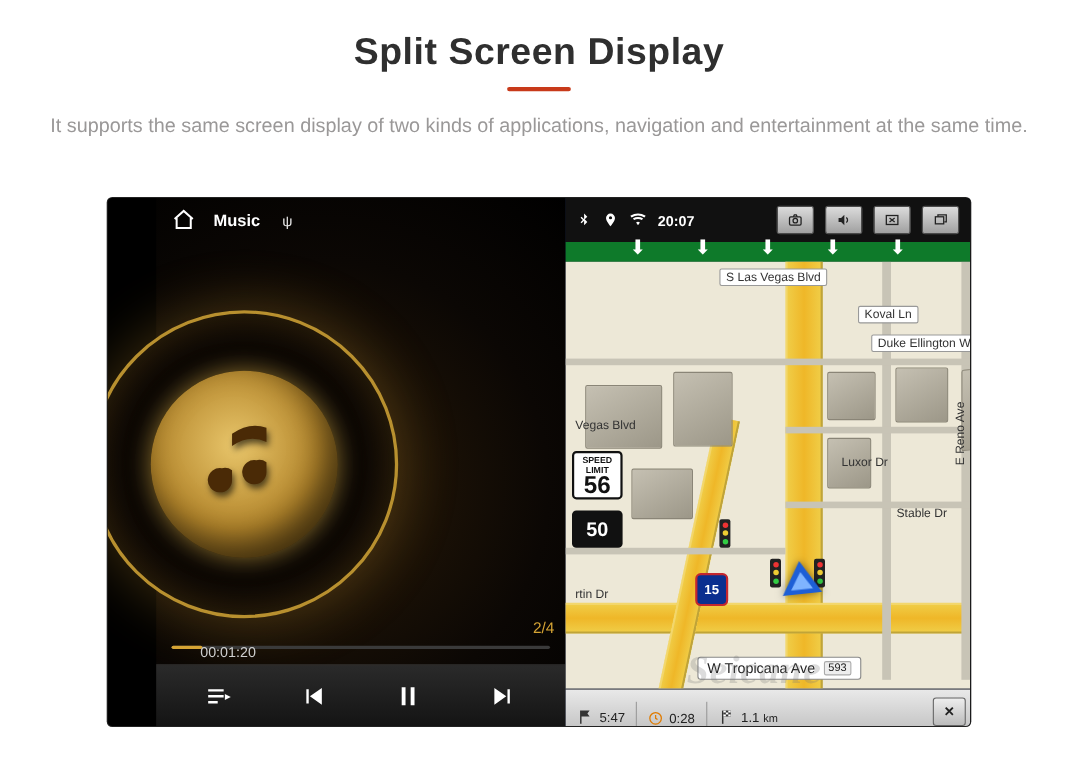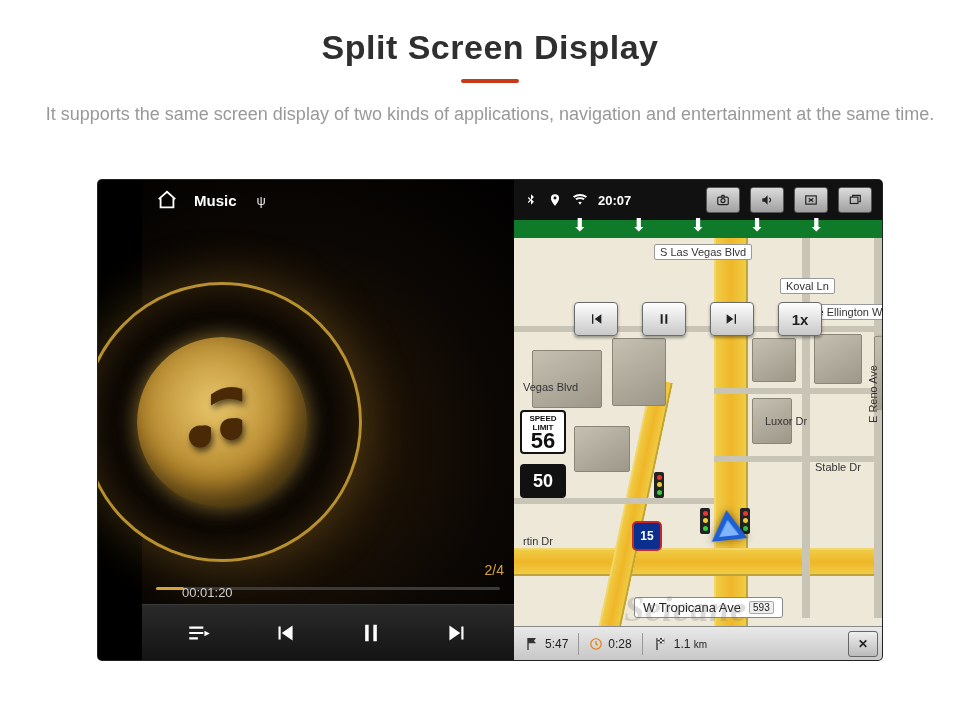--- a/index.html
+++ b/index.html
@@ -296,21 +296,21 @@
     left:120px; bottom:42px;
     background:#fff;border:1px solid #888;border-radius:3px;
     color:#222;font-size:13px;padding:2px 8px;
     display:flex;align-items:center;gap:8px;
   }
   .bottom-street .tag{background:#eee;border:1px solid #aaa;font-size:10px;padding:0 3px;border-radius:2px;}
   .nav-bottom{
     position:absolute;left:0;right:0;bottom:0;height:34px;
     background:linear-gradient(#e9e9e9,#c7c7c7);
     border-top:1px solid #8a8a8a;
-    display:flex;align-items:center;
+    display:flex;align-items:flex-end;
     font-size:12px;color:#222;
   }
   .nav-bottom .cell{display:flex;align-items:center;gap:5px;padding:0 10px;}
   .nav-bottom .sep{width:1px;height:22px;background:#999;}
   .nav-bottom .grow{flex:1;}
   .x-btn{
     width:30px;height:26px;background:linear-gradient(#eee,#bbb);
     border:1px solid #666;border-radius:3px;margin-right:4px;
     display:flex;align-items:center;justify-content:center;font-weight:700;
   }
@@ -484,38 +484,20 @@
       <div class="street-lbl" style="left:4px;top:142px;background:transparent;border:none;">Vegas Blvd</div>
       <div class="street-lbl" style="left:246px;top:176px;background:transparent;border:none;">Luxor Dr</div>
       <div class="street-lbl" style="left:352px;top:190px;background:transparent;border:none;transform:rotate(-90deg);transform-origin:left top;">E Reno Ave</div>
       <div class="street-lbl" style="left:296px;top:222px;background:transparent;border:none;">Stable Dr</div>
       <div class="street-lbl" style="left:4px;top:296px;background:transparent;border:none;">rtin Dr</div>
 
       <div class="veh-arrow"></div>
     </div>
 
 
-    <div class="sim-strip">
-      <div class="sim-btn">
-        <svg width="18" height="16" viewBox="0 0 24 24" fill="#222">
-            <path d="M6 5h2v14H6zM20 5v14l-10-7z"></path>
-          </svg>
-      </div>
-      <div class="sim-btn">
-        <svg width="16" height="16" viewBox="0 0 24 24" fill="#222">
-            <path d="M7 5h3v14H7zm7 0h3v14h-3z"></path>
-          </svg>
-      </div>
-      <div class="sim-btn">
-        <svg width="18" height="16" viewBox="0 0 24 24" fill="#222">
-            <path d="M16 5h2v14h-2zM4 5l10 7L4 19z"></path>
-          </svg>
-      </div>
-      <div class="sim-btn">1x</div>
-    </div>
 
     <div class="speed-sign">
       <div>SPEED</div>
       <div>LIMIT</div>
       <div class="val">56</div>
     </div>
     <div class="speed-cur">50</div>
 
     <div class="bottom-street">
       <span>W Tropicana Ave</span>

